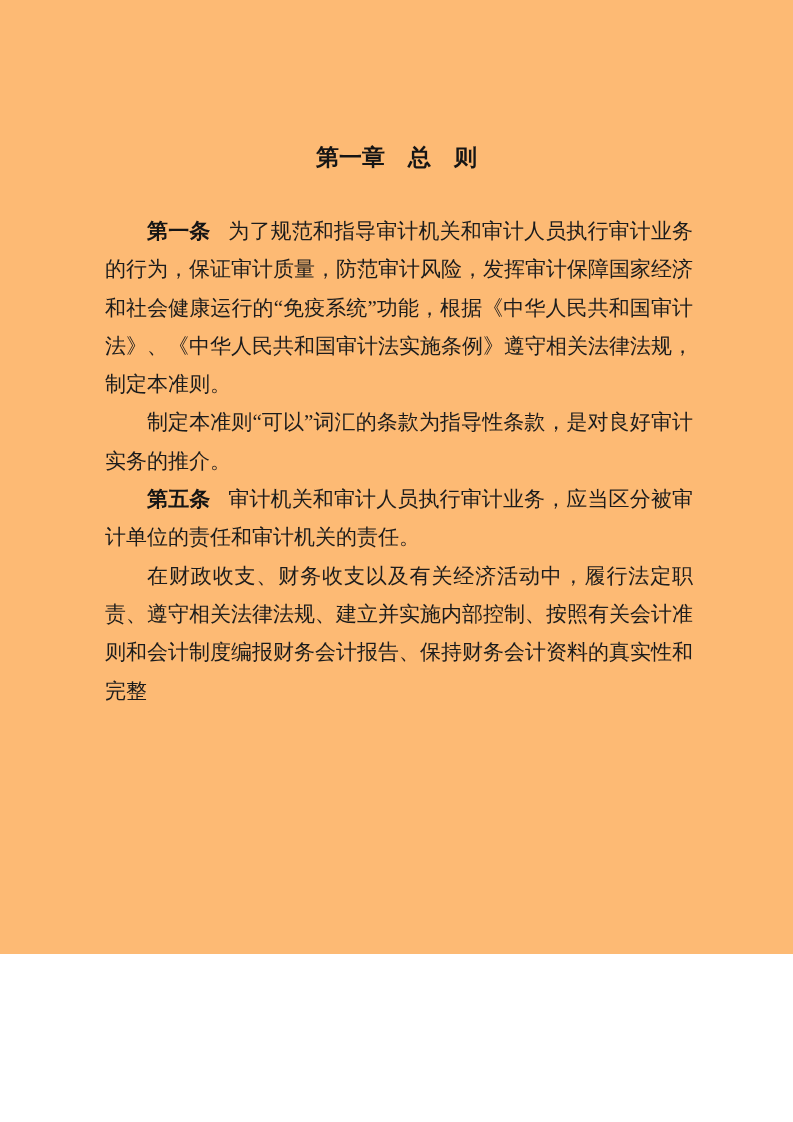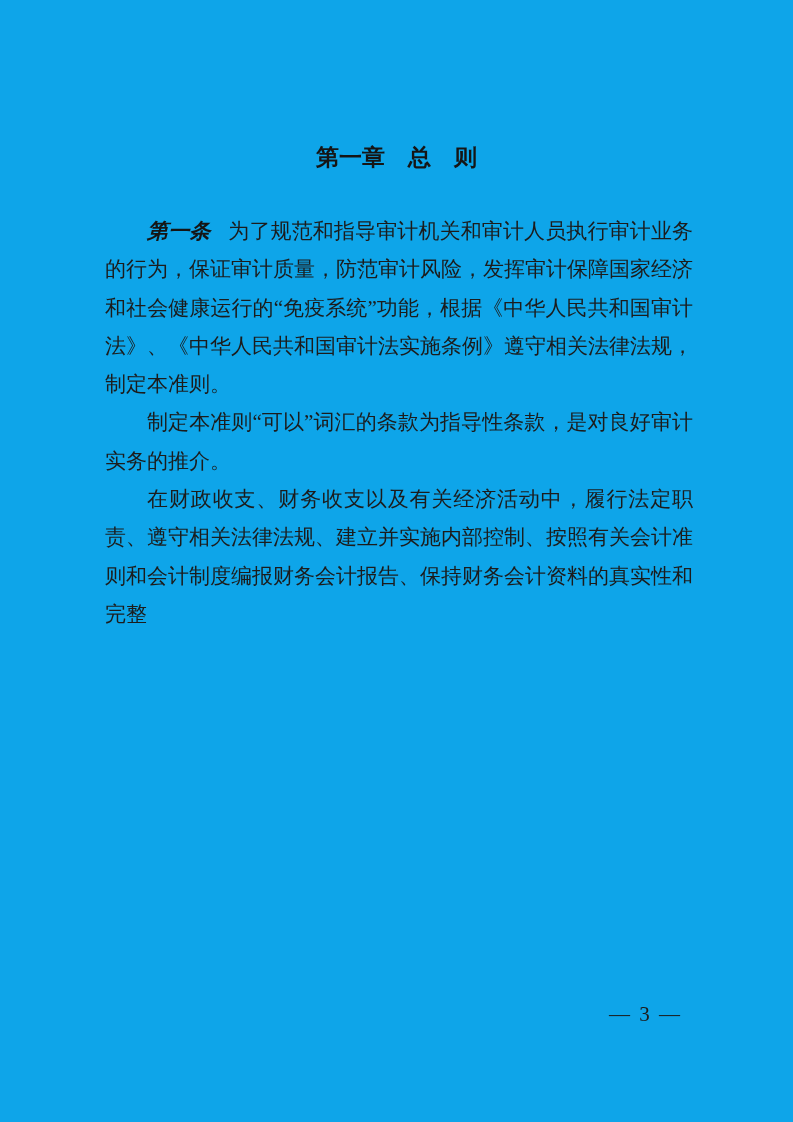--- a/index.html
+++ b/index.html
@@ -3,22 +3,22 @@
 <meta charset="utf-8">
 <style>
   html, body {
     margin: 0;
     padding: 0;
     background: #ffffff;
   }
   .page {
     position: relative;
     width: 793px;
-    height: 1122px;
-    background: #0ea5e9;
+    height: 954px;
+    background: #fdba74;
     color: #1c1c1c;
     font-family: "Liberation Serif", serif;
     overflow: hidden;
   }
   .chapter-title {
     position: absolute;
     top: 142px;
     left: 0;
     width: 100%;
     margin: 0;
@@ -42,21 +42,20 @@
   .para {
     margin: 0;
     padding: 0;
     text-indent: 2em;
   }
   .article-label {
     font-weight: bold;
     font-family: "Liberation Sans", sans-serif;
     color: #151515;
     margin-right: 0.85em;
-    font-style: italic;
   }
   .page-number {
     position: absolute;
     top: 1001px;
     right: 111px;
     font-size: 21px;
     line-height: 26px;
     color: #1c1c1c;
     letter-spacing: 2px;
   }
@@ -69,19 +68,20 @@
   <h1 class="chapter-title">第一章　总　则</h1>
 
   <div class="body-text" id="paragraphs">
   <p class="para"><b class="article-label">第一条</b><span class="article-text">为了规范和指导审计机关和审计人员执行审计业务的行为，保证审计质量，防范审计风险，发挥审计保障国家经济和社会健康运行的“免疫系统”功能，根据《中华人民共和国审计法》、《中华人民共和国审计法实施条例》遵守相关法律法规，制定本准则。</span></p>
 
 
 
   <p class="para"><span class="article-text">制定本准则“可以”词汇的条款为指导性条款，是对良好审计实务的推介。</span></p>
 
 
+  <p class="para"><b class="article-label">第五条</b><span class="article-text">审计机关和审计人员执行审计业务，应当区分被审计单位的责任和审计机关的责任。</span></p>
 
   <p class="para"><span class="article-text">在财政收支、财务收支以及有关经济活动中，履行法定职责、遵守相关法律法规、建立并实施内部控制、按照有关会计准则和会计制度编报财务会计报告、保持财务会计资料的真实性和完整</span></p>
 </div>
 
   <div class="page-number">— 3 —</div>
 
 </div>
 
 </body></html>

